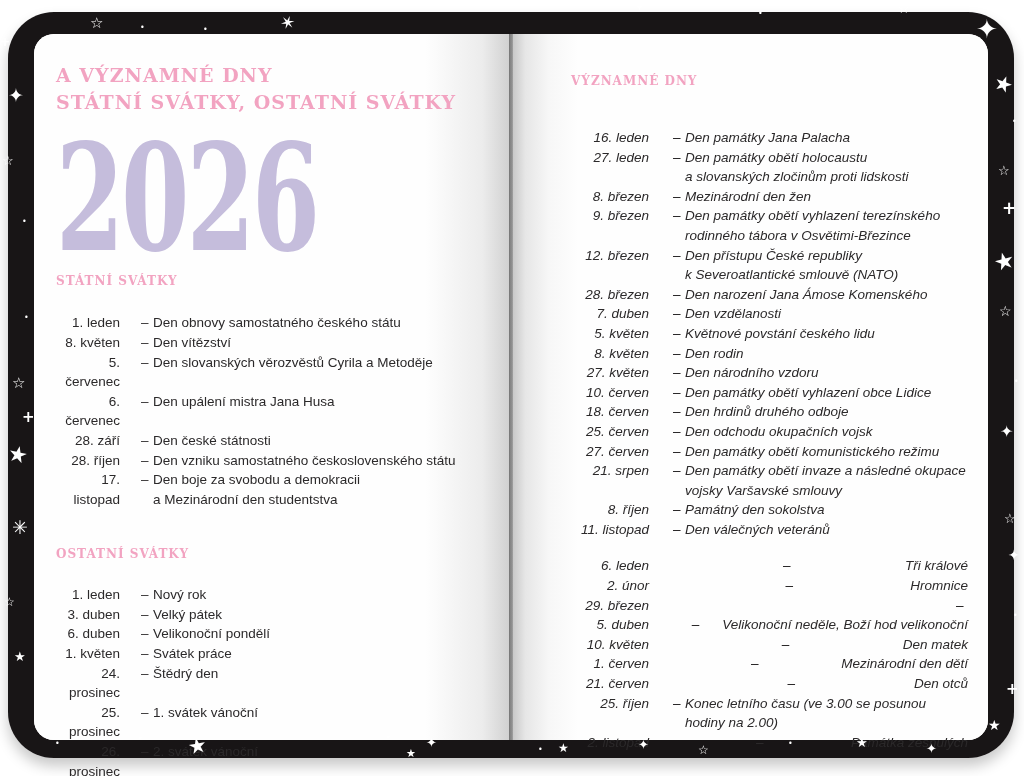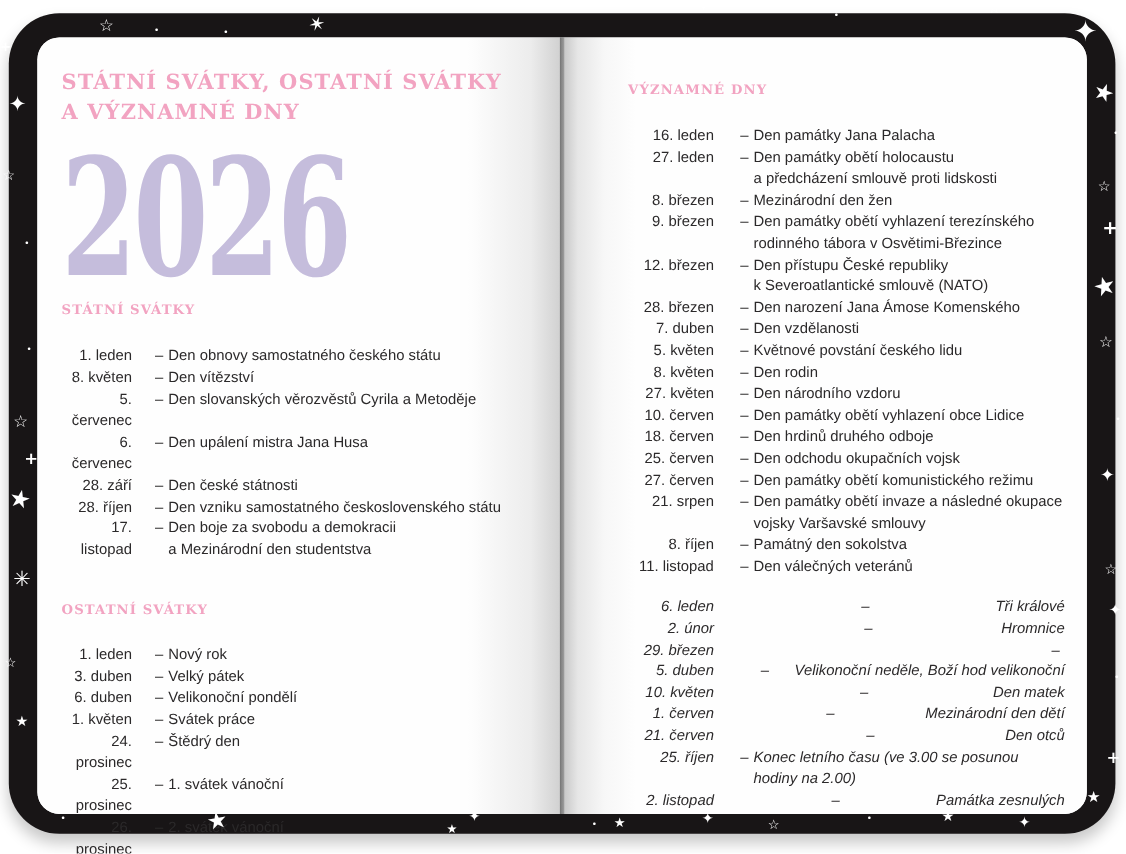--- a/index.html
+++ b/index.html
@@ -51,41 +51,41 @@
     font-size:148px;line-height:.82;margin-top:22px;
     transform:scaleX(.66);transform-origin:left top;
     letter-spacing:-4px;white-space:nowrap;
   }
   .section-heading{font-size:12px;line-height:22px;}
   .sh-1{margin-top:11px;}
   .sh-2{margin-top:34px;}
   .rp-heading{margin-top:36px;}
   .hlist{margin-top:20px;}
   .hlist-first{margin-top:21px;}
-  .rp-list{margin-top:21px;}
+  .rp-list{margin-top:36px;font-style:italic;}
   .row{display:flex;align-items:flex-start;color:#2b292a;font-size:13.5px;line-height:19.6px;}
   .date{width:64px;text-align:right;flex:none;}
   .page-right .date{width:78px;}
   .dash{width:12px;margin-left:21px;flex:none;}
   .page-right .dash{width:12px;margin-left:24px;}
   .desc{white-space:pre-line;}
   .italic-list{margin-top:17px;}
   .italic-list .row{font-style:italic;justify-content:space-between;}
 </style>
 </head>
 <body>
 
 <div class="cover"></div>
 
 <div class="pages">
 
   <div class="page page-left">
     <div class="fancy page-title">
+      <div>A VÝZNAMNÉ DNY</div>
       <div>STÁTNÍ SVÁTKY, OSTATNÍ SVÁTKY</div>
-      <div>A VÝZNAMNÉ DNY</div>
     </div>
 
     <div class="year">2026</div>
 
     <div class="fancy section-heading sh-1">STÁTNÍ SVÁTKY</div>
 
     <div class="hlist hlist-first">
       <div class="row">
           <span class="date">1. leden</span>
           <span class="dash">–</span>
@@ -171,21 +171,21 @@
     <div class="rp-list">
       <div class="row">
           <span class="date">16. leden</span>
           <span class="dash">–</span>
           <span class="desc">Den památky Jana Palacha</span>
         </div>
       <div class="row">
           <span class="date">27. leden</span>
           <span class="dash">–</span>
           <span class="desc">Den památky obětí holocaustu
-a předcházení smlouvě proti lidskosti</span>
+a slovanských zločinům proti lidskosti</span>
         </div>
       <div class="row">
           <span class="date">8. březen</span>
           <span class="dash">–</span>
           <span class="desc">Mezinárodní den žen</span>
         </div>
       <div class="row">
           <span class="date">9. březen</span>
           <span class="dash">–</span>
           <span class="desc">Den památky obětí vyhlazení terezínského

